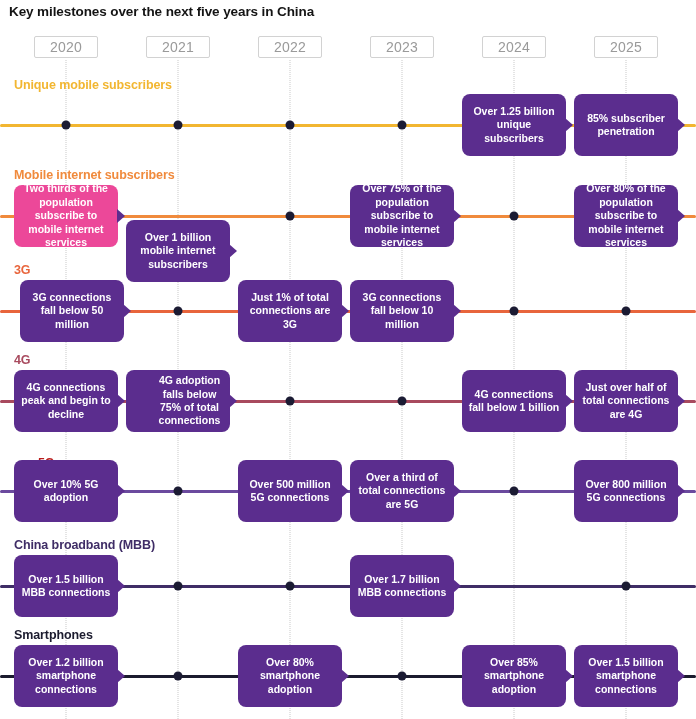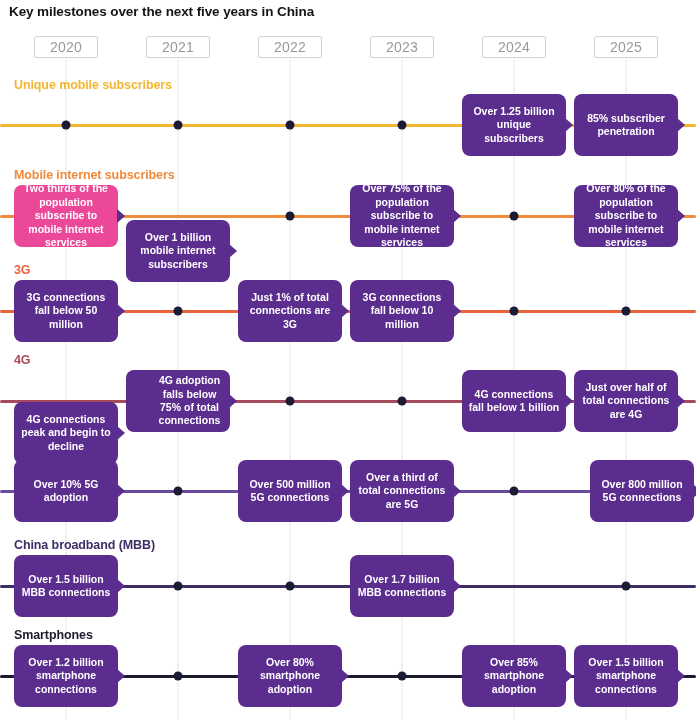--- a/index.html
+++ b/index.html
@@ -145,36 +145,36 @@
         <div class="card" style="width: 104px; height: 62px; left: 574px; top: 216px; background: rgb(91, 45, 142); color: rgb(255, 255, 255);">
           <span class="card-text">Over 80% of the population subscribe to mobile internet services</span>
         </div>
       </div>
       <div class="track" style="top: 0px;">
         <div class="track-label" style="top: 263px; color: rgb(232, 101, 60);">3G</div>
         <div class="track-line" style="top: 309.5px; background: rgb(232, 101, 60);"></div>
         <div class="node-dot" style="left: 178px; top: 311px; background: rgb(27, 27, 51);"></div>
         <div class="node-dot" style="left: 514px; top: 311px; background: rgb(27, 27, 51);"></div>
         <div class="node-dot" style="left: 626px; top: 311px; background: rgb(27, 27, 51);"></div>
-        <div class="card" style="width: 104px; height: 62px; left: 14px; top: 311px; background: rgb(91, 45, 142); color: rgb(255, 255, 255);">
+        <div class="card" style="width: 104px; height: 62px; left: 20px; top: 311px; background: rgb(91, 45, 142); color: rgb(255, 255, 255);">
           <span class="card-text">3G connections fall below 50 million</span>
         </div>
         <div class="card" style="width: 104px; height: 62px; left: 238px; top: 311px; background: rgb(91, 45, 142); color: rgb(255, 255, 255);">
           <span class="card-text">Just 1% of total connections are 3G</span>
         </div>
         <div class="card" style="width: 104px; height: 62px; left: 350px; top: 311px; background: rgb(91, 45, 142); color: rgb(255, 255, 255);">
           <span class="card-text">3G connections fall below 10 million</span>
         </div>
       </div>
       <div class="track" style="top: 0px;">
         <div class="track-label" style="top: 353px; color: rgb(168, 74, 94);">4G</div>
         <div class="track-line" style="top: 399.5px; background: rgb(168, 74, 94);"></div>
         <div class="node-dot" style="left: 290px; top: 401px; background: rgb(27, 27, 51);"></div>
         <div class="node-dot" style="left: 402px; top: 401px; background: rgb(27, 27, 51);"></div>
-        <div class="card" style="width: 104px; height: 62px; left: 14px; top: 401px; background: rgb(91, 45, 142); color: rgb(255, 255, 255); margin-top: 32px;">
+        <div class="card" style="width: 104px; height: 62px; left: 14px; top: 401px; background: rgb(91, 45, 142); color: rgb(255, 255, 255);">
           <span class="card-text">4G connections peak and begin to decline</span>
         </div>
         <div class="card" style="width: 104px; height: 62px; left: 126px; top: 401px; background: rgb(91, 45, 142); color: rgb(255, 255, 255); padding-left: 29px;">
           <span class="card-text">4G adoption falls below 75% of total connections</span>
         </div>
         <div class="card" style="width: 104px; height: 62px; left: 462px; top: 401px; background: rgb(91, 45, 142); color: rgb(255, 255, 255);">
           <span class="card-text">4G connections fall below 1 billion</span>
         </div>
         <div class="card" style="width: 104px; height: 62px; left: 574px; top: 401px; background: rgb(91, 45, 142); color: rgb(255, 255, 255);">
           <span class="card-text">Just over half of total connections are 4G</span>
@@ -187,21 +187,21 @@
         <div class="node-dot" style="left: 514px; top: 491px; background: rgb(27, 27, 51);"></div>
         <div class="card" style="width: 104px; height: 62px; left: 14px; top: 491px; background: rgb(91, 45, 142); color: rgb(255, 255, 255);">
           <span class="card-text">Over 10% 5G adoption</span>
         </div>
         <div class="card" style="width: 104px; height: 62px; left: 238px; top: 491px; background: rgb(91, 45, 142); color: rgb(255, 255, 255);">
           <span class="card-text">Over 500 million 5G connections</span>
         </div>
         <div class="card" style="width: 104px; height: 62px; left: 350px; top: 491px; background: rgb(91, 45, 142); color: rgb(255, 255, 255);">
           <span class="card-text">Over a third of total connections are 5G</span>
         </div>
-        <div class="card" style="width: 104px; height: 62px; left: 590px; top: 491px; background: rgb(91, 45, 142); color: rgb(255, 255, 255);">
+        <div class="card" style="width: 104px; height: 62px; left: 574px; top: 491px; background: rgb(91, 45, 142); color: rgb(255, 255, 255);">
           <span class="card-text">Over 800 million 5G connections</span>
         </div>
       </div>
       <div class="track" style="top: 0px;">
         <div class="track-label" style="top: 538px; color: rgb(63, 45, 102);">China broadband (MBB)</div>
         <div class="track-line" style="top: 584.5px; background: rgb(63, 45, 102);"></div>
         <div class="node-dot" style="left: 178px; top: 586px; background: rgb(27, 27, 51);"></div>
         <div class="node-dot" style="left: 290px; top: 586px; background: rgb(27, 27, 51);"></div>
         <div class="node-dot" style="left: 626px; top: 586px; background: rgb(27, 27, 51);"></div>
         <div class="card" style="width: 104px; height: 62px; left: 14px; top: 586px; background: rgb(91, 45, 142); color: rgb(255, 255, 255);">

